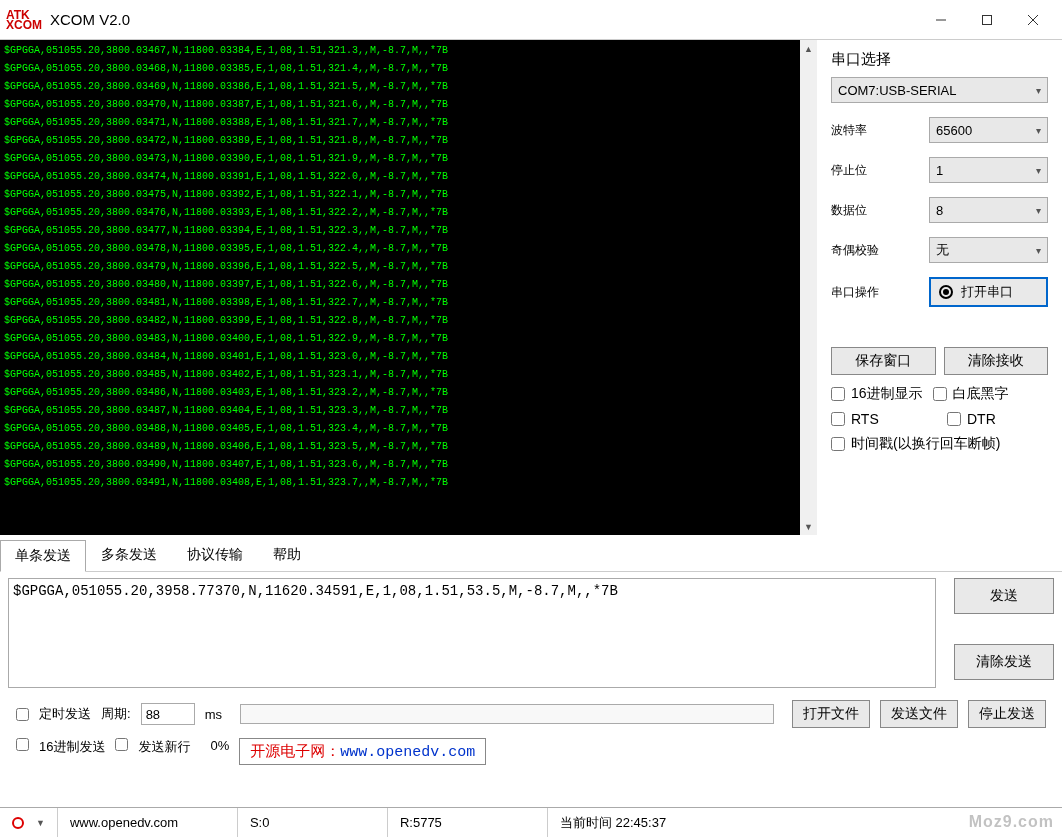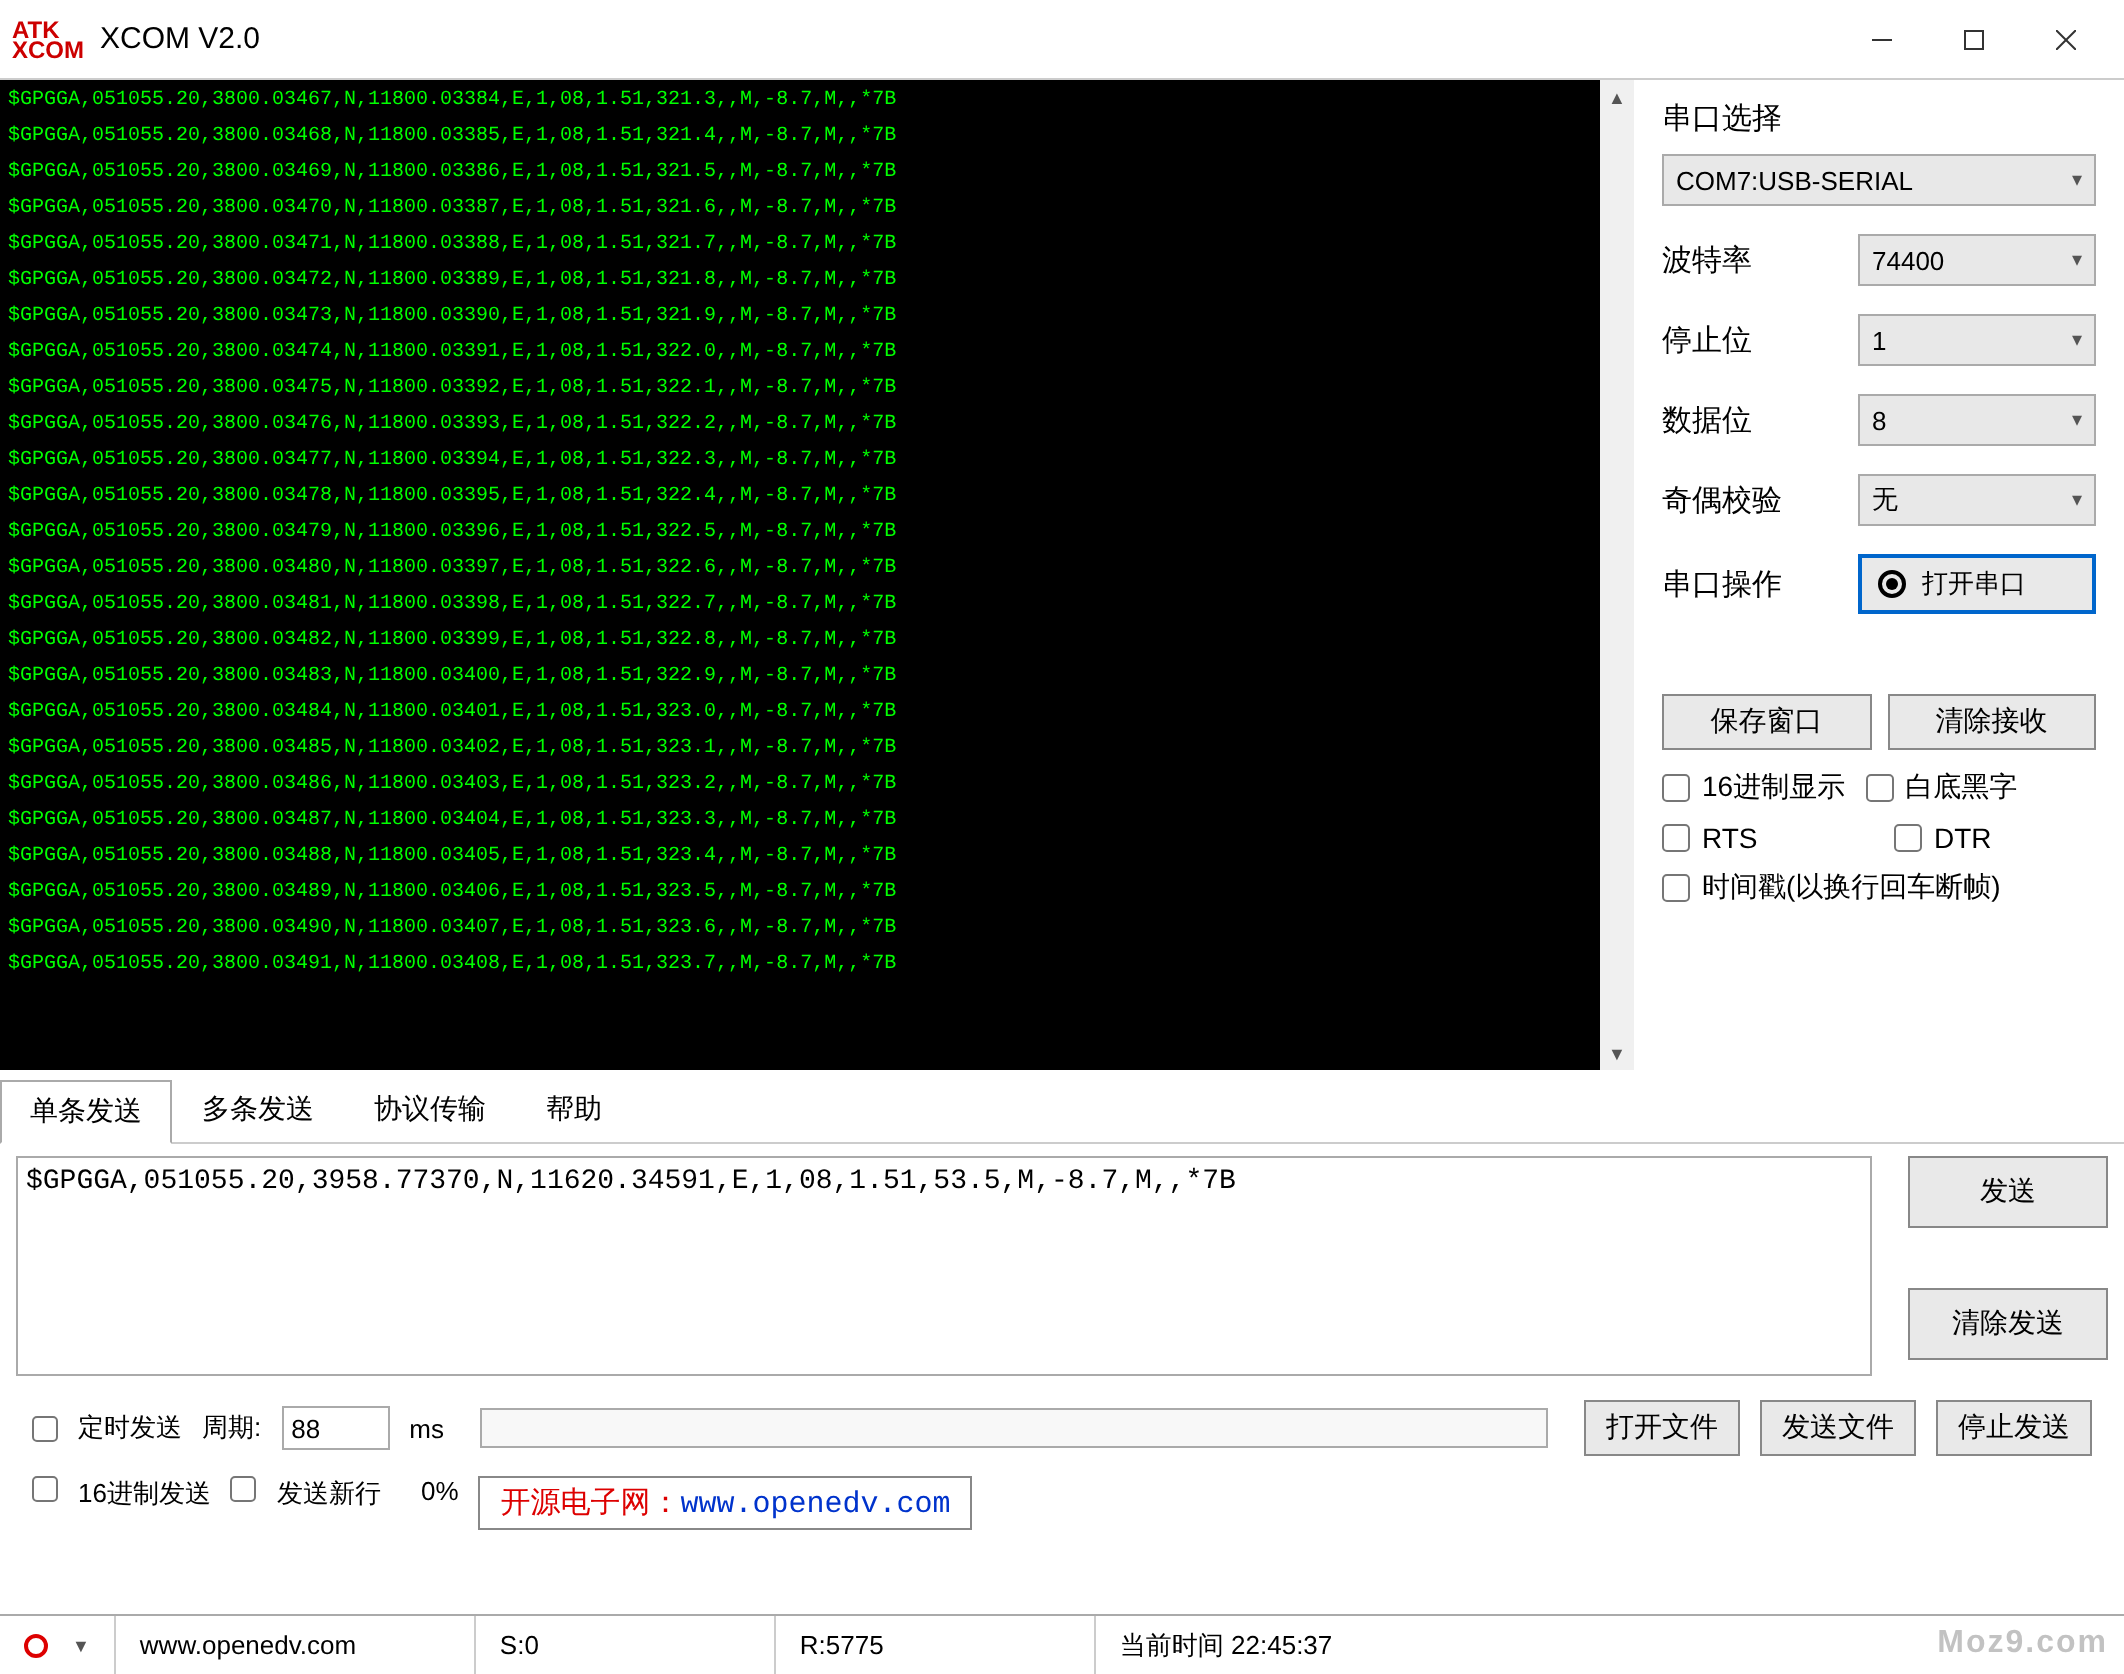--- a/index.html
+++ b/index.html
@@ -14,21 +14,21 @@
 .terminal-wrap { flex: 1; position: relative; display: flex; }
 .terminal { background: #000; color: #00ff00; font-family: "Courier New", monospace; font-size: 10px; line-height: 18px; padding: 2px 4px; flex: 1; overflow: hidden; white-space: pre; }
 .terminal-scroll { width: 17px; background: #f0f0f0; display: flex; flex-direction: column; }
 .scroll-arrow { height: 17px; display: flex; align-items: center; justify-content: center; color: #555; font-size: 9px; }
 .scroll-track { flex: 1; background: #f0f0f0; }
 .sidebar { width: 245px; padding: 10px 14px; background: #fff; }
 .section-title { font-size: 15px; margin-bottom: 8px; }
 .combo { width: 100%; height: 26px; border: 1px solid #aaa; background: #e8e8e8; padding: 0 6px; display: flex; align-items: center; justify-content: space-between; margin-bottom: 14px; font-size: 13px; }
 .combo .chev { font-size: 10px; color: #555; }
 .param-row { display: flex; align-items: center; margin-bottom: 14px; gap: 8px; }
-.param-row .plabel { flex: 0 0 90px; font-size: 15px; }
+.param-row .plabel { flex: 0 0 90px; font-size: 12px; }
 .param-row .combo { flex: 1; margin-bottom: 0; }
 .port-op-btn { border: 2px solid #0066cc; padding: 4px 8px; display: flex; align-items: center; gap: 8px; background: #e9e9e9; flex: 1; }
 .port-op-btn .record { width: 14px; height: 14px; border: 2px solid #000; border-radius: 50%; display: flex; align-items: center; justify-content: center; }
 .port-op-btn .record::after { content: ""; width: 6px; height: 6px; background: #000; border-radius: 50%; }
 .btn { border: 1px solid #888; background: #e9e9e9; padding: 4px 10px; font-size: 14px; text-align: center; }
 .btn-row { display: flex; gap: 8px; margin-top: 40px; margin-bottom: 10px; }
 .btn-row .btn { flex: 1; }
 .check-row { display: flex; align-items: center; gap: 6px; margin-bottom: 8px; font-size: 14px; }
 .check-row input { width: 14px; height: 14px; }
 .tabs-row { display: flex; border-bottom: 1px solid #ccc; background: #fff; padding-top: 4px; }
@@ -115,21 +115,21 @@
     <div class="sidebar">
       <div class="section-title">串口选择</div>
       <div class="combo">
         <span>COM7:USB-SERIAL</span>
           <span class="chev">▾</span>
       </div>
 
       <div class="param-row">
         <div class="plabel">波特率</div>
         <div class="combo">
-            <span>74400</span>
+            <span>65600</span>
             <span class="chev">▾</span>
           </div>
       </div>
       <div class="param-row">
         <div class="plabel">停止位</div>
         <div class="combo">
             <span>1</span>
             <span class="chev">▾</span>
           </div>
       </div>

